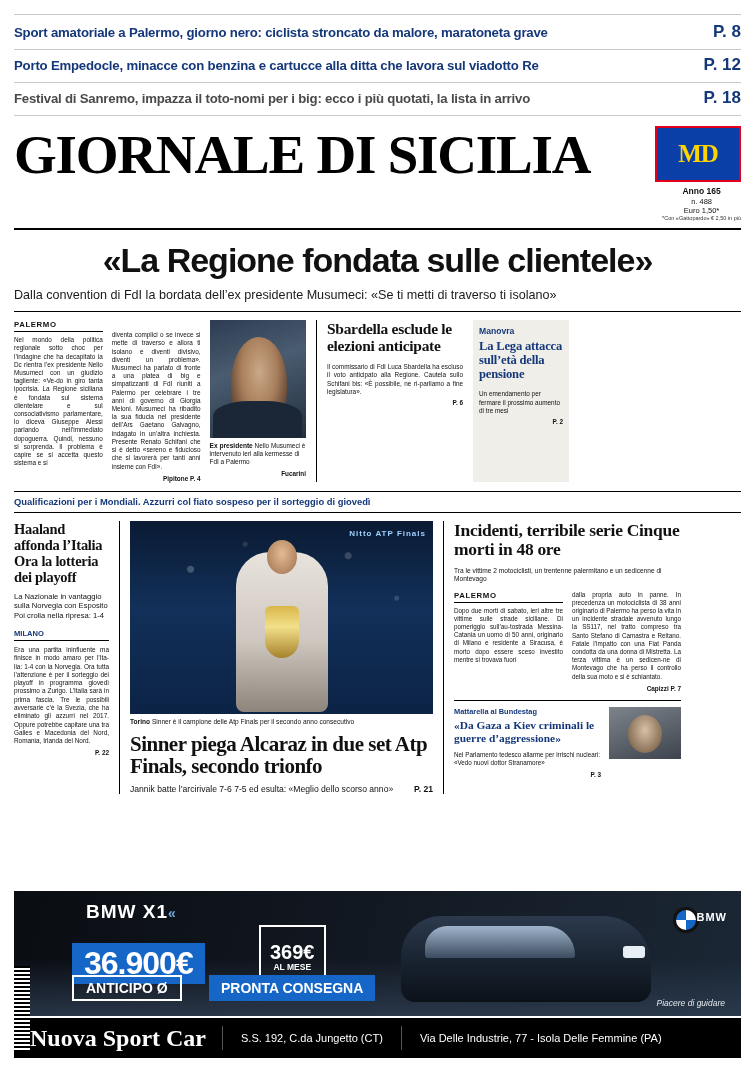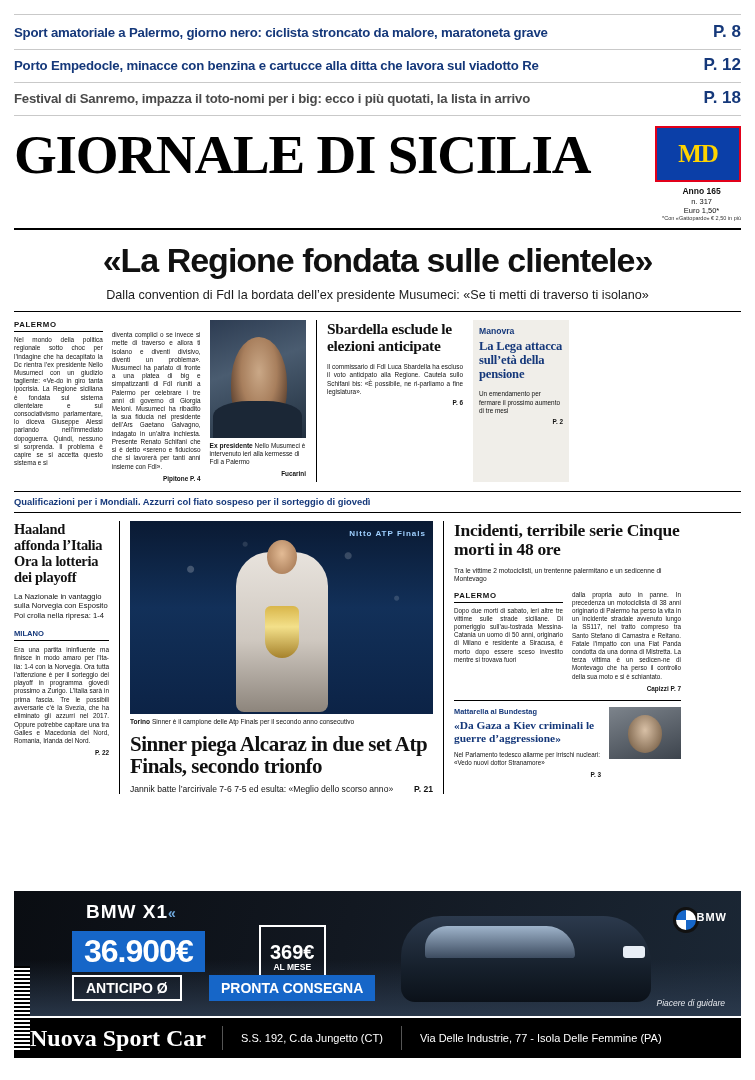--- a/index.html
+++ b/index.html
@@ -61,21 +61,21 @@
 
   
   .lead { padding-top:12px; }
   .lead h1 {
     margin:0;
     font-family:"Liberation Sans", sans-serif;
     font-weight:bold; font-size:34px; line-height:36px;
     letter-spacing:-1px; text-align:center;
   }
   .lead .sub {
-    margin-top:10px; font-size:12.6px; text-align:center; color:#1a1a1a;
+    margin-top:10px; font-size:12.6px; text-align:left; color:#1a1a1a;
     border-bottom:1px solid #000; padding-bottom:9px;
   }
 
   
   .mid { display:flex; gap:10px; margin-top:8px; }
   .col-a { width:292px; display:flex; gap:9px; }
   .colsplit { width:92px; }
   .kicker {
     font-size:7.8px; font-weight:bold; letter-spacing:0.6px;
     border-bottom:1px solid #000; padding-bottom:2px; margin-bottom:4px;
@@ -209,21 +209,21 @@
   .ad {
     position:absolute; left:14px; right:14px; bottom:64px; height:125px;
     background:linear-gradient(105deg,#0a0d12 0%, #121821 45%, #1b2735 100%);
     overflow:hidden;
   }
   .ad-road { position:absolute; inset:0; background:
       linear-gradient(180deg, rgba(20,30,45,0) 55%, rgba(45,60,80,.85) 100%); }
   .ad-title { position:absolute; left:72px; top:10px; color:#fff; font-size:19px; font-weight:bold; letter-spacing:1px; }
   .ad-title .chev { color:#6fa8dc; font-size:14px; }
   .ad-price {
-    position:absolute; left:58px; top:40px; background:#1666c8; color:#fff;
+    position:absolute; left:58px; top:52px; background:#1666c8; color:#fff;
     font-size:32px; font-weight:bold; padding:2px 12px; letter-spacing:-1px;
   }
   .ad-month {
     position:absolute; left:245px; top:34px; border:2px solid #fff; color:#fff;
     padding:15px 9px; text-align:center; line-height:1.05;
   }
   .ad-month .big { font-size:20px; font-weight:bold; }
   .ad-month .sm { font-size:8.5px; font-weight:bold; }
   .ad-anticipo {
     position:absolute; left:58px; top:84px; border:2px solid #fff; color:#fff;
@@ -288,21 +288,21 @@
   </div>
 
   <div class="masthead">
     <div class="logo-title">GIORNALE DI SICILIA</div>
     <div class="md-block">
       <div class="md-logo">
         <span class="md-text">MD</span>
       </div>
       <div class="md-meta">
         <div class="anno">Anno 165</div>
-        <div class="num">n. 317</div>
+        <div class="num">n. 488</div>
         <div class="euro">Euro 1,50*</div>
         <div class="note">*Con «Gattopardo» € 2,50 in più</div>
       </div>
     </div>
   </div>
 
   <div class="mast-rule"></div>
 
   <div class="lead">
     <h1>«La Regione fondata sulle clientele»</h1>

